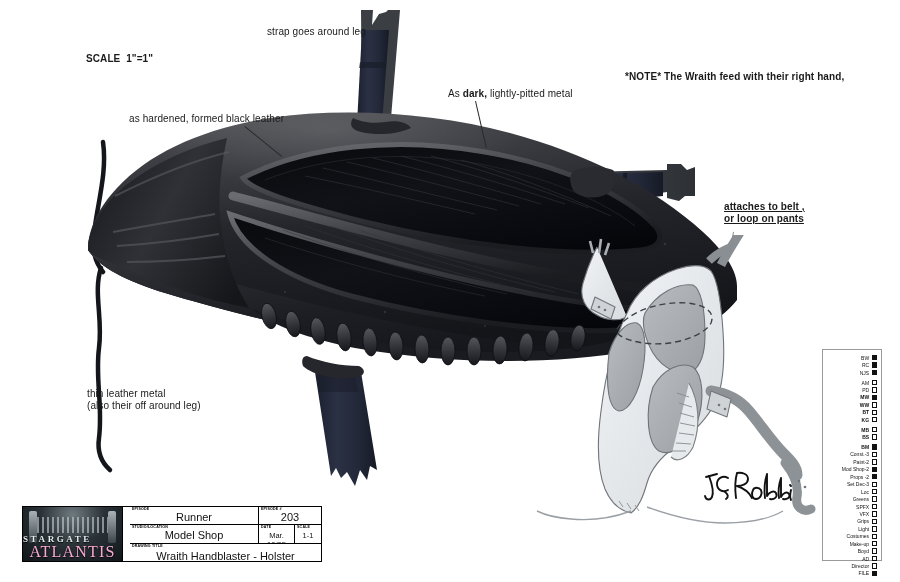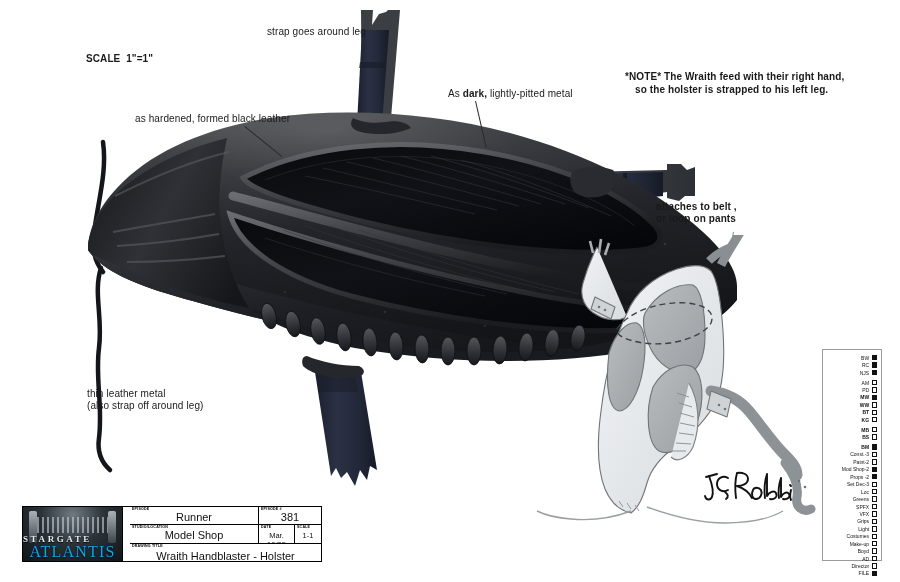--- a/index.html
+++ b/index.html
@@ -117,21 +117,21 @@
     font-family:"Liberation Serif", serif;
     font-size:9px; letter-spacing:2.6px;
     color:#e6ecef; font-weight:bold;
     text-shadow:0 1px 1px #000;
   }
   #logo-cell .atlantis-word {
     position:absolute; left:0; right:0; top:36px;
     text-align:center;
     font-family:"Liberation Serif", serif;
     font-size:16px; letter-spacing:1.2px;
-    color:#0ea5e9; font-weight:normal;
+    color:#f9a8d4; font-weight:normal;
     text-shadow:0 1px 2px #000;
   }
 
   #fields-cell {
     flex: 1 1 auto;
     display: flex;
     flex-direction: column;
     box-sizing: border-box;
     padding-left: 7px;
   }
@@ -507,52 +507,52 @@
       <path d="M88 22 C87 26, 87 30, 88 32"></path>
       <path d="M87 17 L88 18"></path>
     </g>
   </svg>
 
   <div class="anno bold" style="left:86px; top:53px; font-size:10px;">SCALE  1"=1"</div>
 
   <div class="anno" style="left:267px; top:26px;">strap goes around leg</div>
   <div class="leader" style="left:366px; top:33px; width:0px;"></div>
 
-  <div class="anno" style="left:135px; top:113px;">as hardened, formed black leather</div>
+  <div class="anno" style="left:129px; top:113px;">as hardened, formed black leather</div>
   <div class="leader" style="left:245px; top:126px; width:48px; transform:rotate(39deg);"></div>
 
   <div class="anno" style="left:448px; top:88px;"><span>As </span><b>dark,</b><span> lightly-pitted metal</span></div>
   <div class="leader" style="left:476px; top:101px; width:48px; transform:rotate(77deg);"></div>
 
-  <div class="anno bold" style="left:656px; top:201px;"><span>attaches to belt ,</span><br><span>or loop on pants</span></div>
+  <div class="anno bold" style="left:724px; top:201px;text-decoration:underline;"><span>attaches to belt ,</span><br><span>or loop on pants</span></div>
   <div class="leader" style="left:734px; top:232px; width:20px; transform:rotate(100deg); background:#8a8d92;"></div>
 
-  <div class="anno" style="left:87px; top:388px;"><span>thin leather metal</span><br><span>(also strap off around leg)</span></div>
-
-  <div class="anno bold" style="left:625px; top:70px; line-height:13px;"><span>*NOTE* The Wraith feed with their right hand,</span><br><span style="padding-left:10px; display:inline-block;">so the holster is strapped to his left leg.</span></div>
+  <div class="anno" style="left:87px; top:388px;"><span>thin leather metal</span><br><span>(also their off around leg)</span></div>
+
+  <div class="anno bold" style="left:625px; top:70px; line-height:13px;"><span>*NOTE* The Wraith feed with their right hand,</span><br></div>
 
   <div id="title-block">
     <div id="logo-cell">
       <div class="sky"></div>
       <div class="ruins"></div>
       <div class="pillar l"></div>
       <div class="pillar r"></div>
       <div class="stargate-word">STARGATE</div>
       <div class="atlantis-word">ATLANTIS</div>
     </div>
 
     <div id="fields-cell">
       <div class="tb-row">
         <div class="tb-cell c-ep">
           <span class="tb-label">EPISODE</span>
           <span class="tb-value">Runner</span>
         </div>
         <div class="tb-cell c-epn">
           <span class="tb-label">EPISODE #</span>
-          <span class="tb-value">381</span>
+          <span class="tb-value">203</span>
         </div>
       </div>
 
       <div class="tb-row">
         <div class="tb-cell c-ep">
           <span class="tb-label">STUDIO/LOCATION</span>
           <span class="tb-value">Model Shop</span>
         </div>
         <div class="tb-cell c-date">
           <span class="tb-label">DATE</span>

